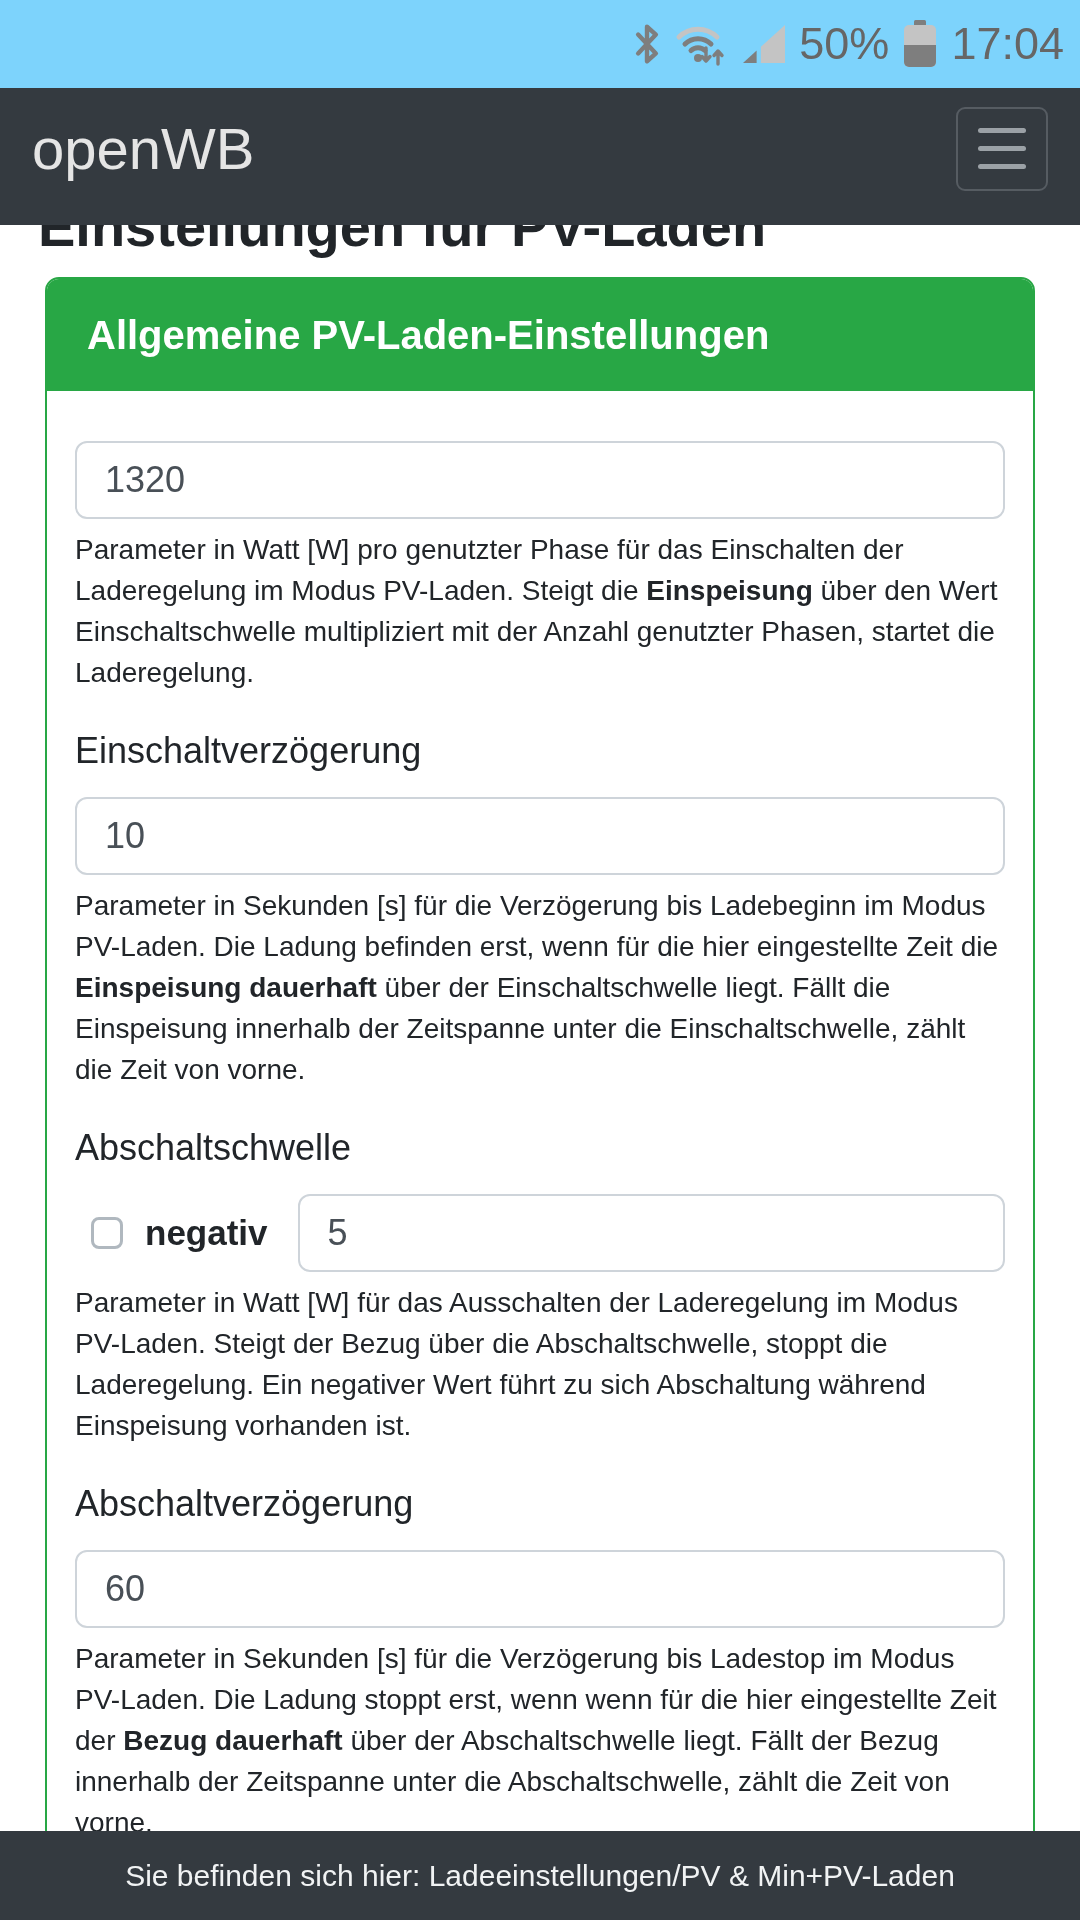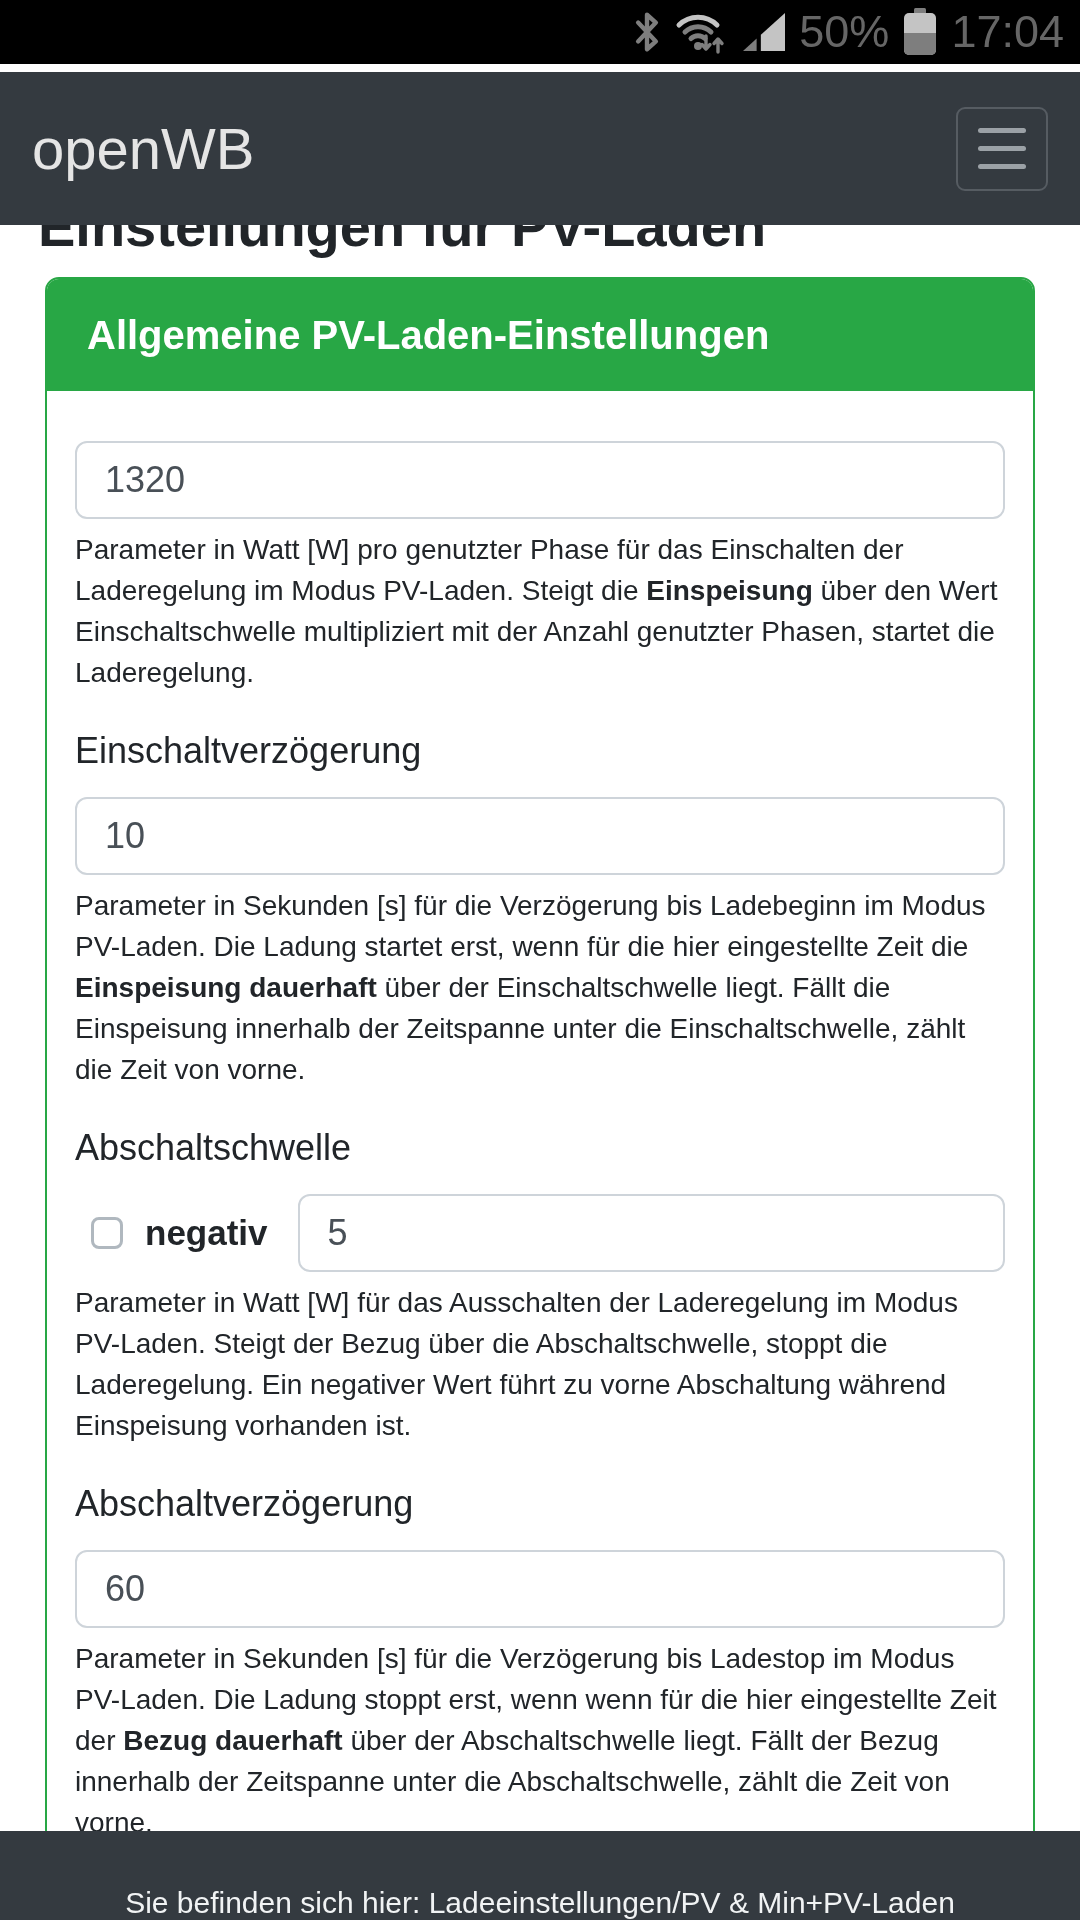--- a/index.html
+++ b/index.html
@@ -1,21 +1,21 @@
 <!DOCTYPE html>
 <html><head>
 <meta charset="utf-8">
 <style>
   * { margin:0; padding:0; box-sizing:border-box; }
   html,body { width:1080px; height:1920px; overflow:hidden; background:#fff;
     font-family:"Liberation Sans","DejaVu Sans",sans-serif; }
   .viewport { position:relative; width:1080px; height:1920px; overflow:hidden; background:#fff; }
 
   
-  .statusbar { position:absolute; top:0; left:0; right:0; height:64px; background:#000000;
+  .statusbar { position:absolute; top:0; left:0; right:0; height:88px; background:#7dd3fc;
     display:flex; align-items:center; justify-content:flex-end; padding-right:16px;
     color:#666; font-size:45px; z-index:7; }
   .statusbar .sb-icon { display:flex; align-items:center; }
   .sb-gap { margin-left:14px; }
   .sb-text { letter-spacing:0; color:#666; }
 
   
   .navbar { position:absolute; top:72px; left:0; right:0; height:153px; background:#343a40;
     display:flex; align-items:center; padding:0 32px; z-index:5; }
   .brand { color:#e5e5e5; font-size:58px; font-weight:400; text-decoration:none; }
@@ -46,21 +46,21 @@
 
   .check-row { display:flex; align-items:center; }
   .checkbox { appearance:none; -webkit-appearance:none; width:32px; height:32px;
     border:3px solid #b0b8bf; border-radius:8px; background:#fff; margin:0 0 0 16px;
     flex:0 0 auto; cursor:pointer; }
   .check-label { font-size:35px; color:#212529; margin:0 30px 0 22px; white-space:nowrap; cursor:pointer;font-weight:bold; }
   .check-row .text-input { flex:1 1 auto; width:auto; }
 
   
   .footer { position:absolute; top:1831px; left:0; right:0; height:89px; background:#343a40;
-    display:flex; align-items:flex-end; justify-content:center; color:#f1f3f4;
+    display:flex; align-items:center; justify-content:center; color:#f1f3f4;
     font-size:30px; z-index:6; }
 </style>
 </head>
 <body>
 
 <div class="viewport">
 
   <div class="statusbar">
     <span class="sb-icon">
       <svg width="28" height="46" viewBox="0 0 26 44" fill="none">
@@ -102,31 +102,31 @@
       <div class="card-body">
 
         <div class="field">
           <input class="text-input" type="text" value="1320" style="">
           <p class="help"><span>Parameter in Watt [W] pro genutzter Phase für das Einschalten der Laderegelung im Modus PV-Laden. Steigt die </span><b>Einspeisung</b><span> über den Wert Einschaltschwelle multipliziert mit der Anzahl genutzter Phasen, startet die Laderegelung.</span></p>
         </div>
 
         <div class="field">
           <label class="field-label">Einschaltverzögerung</label>
           <input class="text-input" type="text" value="10" style="">
-          <p class="help"><span>Parameter in Sekunden [s] für die Verzögerung bis Ladebeginn im Modus PV-Laden. Die Ladung startet erst, wenn für die hier eingestellte Zeit die </span><b>Einspeisung dauerhaft</b><span> über der Einschaltschwelle liegt. Fällt die Einspeisung innerhalb der Zeitspanne unter die Einschaltschwelle, zählt die Zeit von vorne.</span></p>
+          <p class="help"><span>Parameter in Sekunden [s] für die Verzögerung bis Ladebeginn im Modus PV-Laden. Die Ladung befinden erst, wenn für die hier eingestellte Zeit die </span><b>Einspeisung dauerhaft</b><span> über der Einschaltschwelle liegt. Fällt die Einspeisung innerhalb der Zeitspanne unter die Einschaltschwelle, zählt die Zeit von vorne.</span></p>
         </div>
 
         <div class="field">
           <label class="field-label">Abschaltschwelle</label>
           <div class="check-row">
             <input class="checkbox" type="checkbox" style="">
             <label class="check-label">negativ</label>
             <input class="text-input" type="text" value="5" style="">
           </div>
-          <p class="help"><span>Parameter in Watt [W] für das Ausschalten der Laderegelung im Modus PV-Laden. Steigt der Bezug über die Abschaltschwelle, stoppt die Laderegelung. Ein negativer Wert führt zu vorne Abschaltung während Einspeisung vorhanden ist.</span><b></b><span></span></p>
+          <p class="help"><span>Parameter in Watt [W] für das Ausschalten der Laderegelung im Modus PV-Laden. Steigt der Bezug über die Abschaltschwelle, stoppt die Laderegelung. Ein negativer Wert führt zu sich Abschaltung während Einspeisung vorhanden ist.</span><b></b><span></span></p>
         </div>
 
         <div class="field">
           <label class="field-label">Abschaltverzögerung</label>
           <input class="text-input" type="text" value="60" style="">
           <p class="help"><span>Parameter in Sekunden [s] für die Verzögerung bis Ladestop im Modus PV-Laden. Die Ladung stoppt erst, wenn wenn für die hier eingestellte Zeit der </span><b>Bezug dauerhaft</b><span> über der Abschaltschwelle liegt. Fällt der Bezug innerhalb der Zeitspanne unter die Abschaltschwelle, zählt die Zeit von vorne.</span></p>
         </div>
 
       </div>
     </div>

